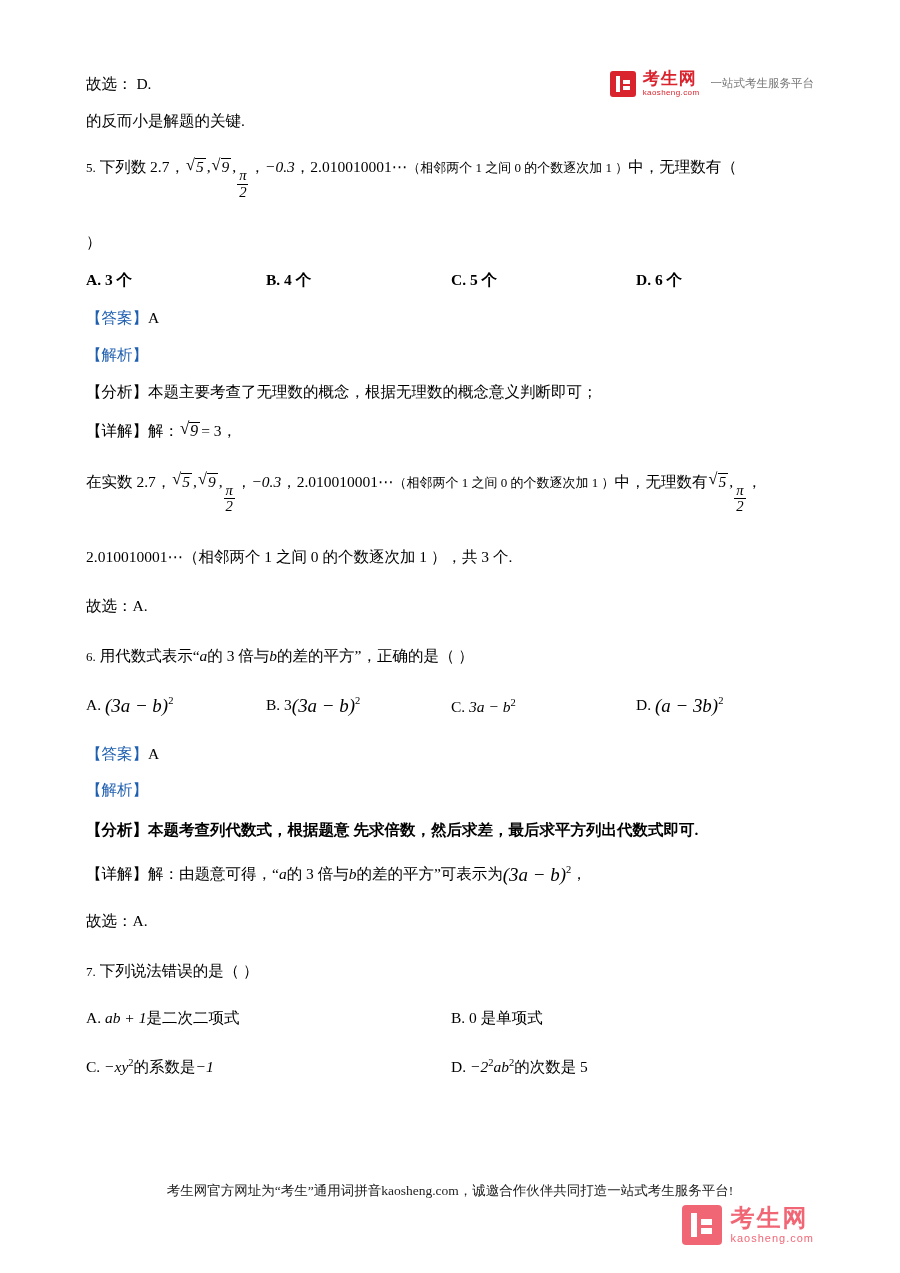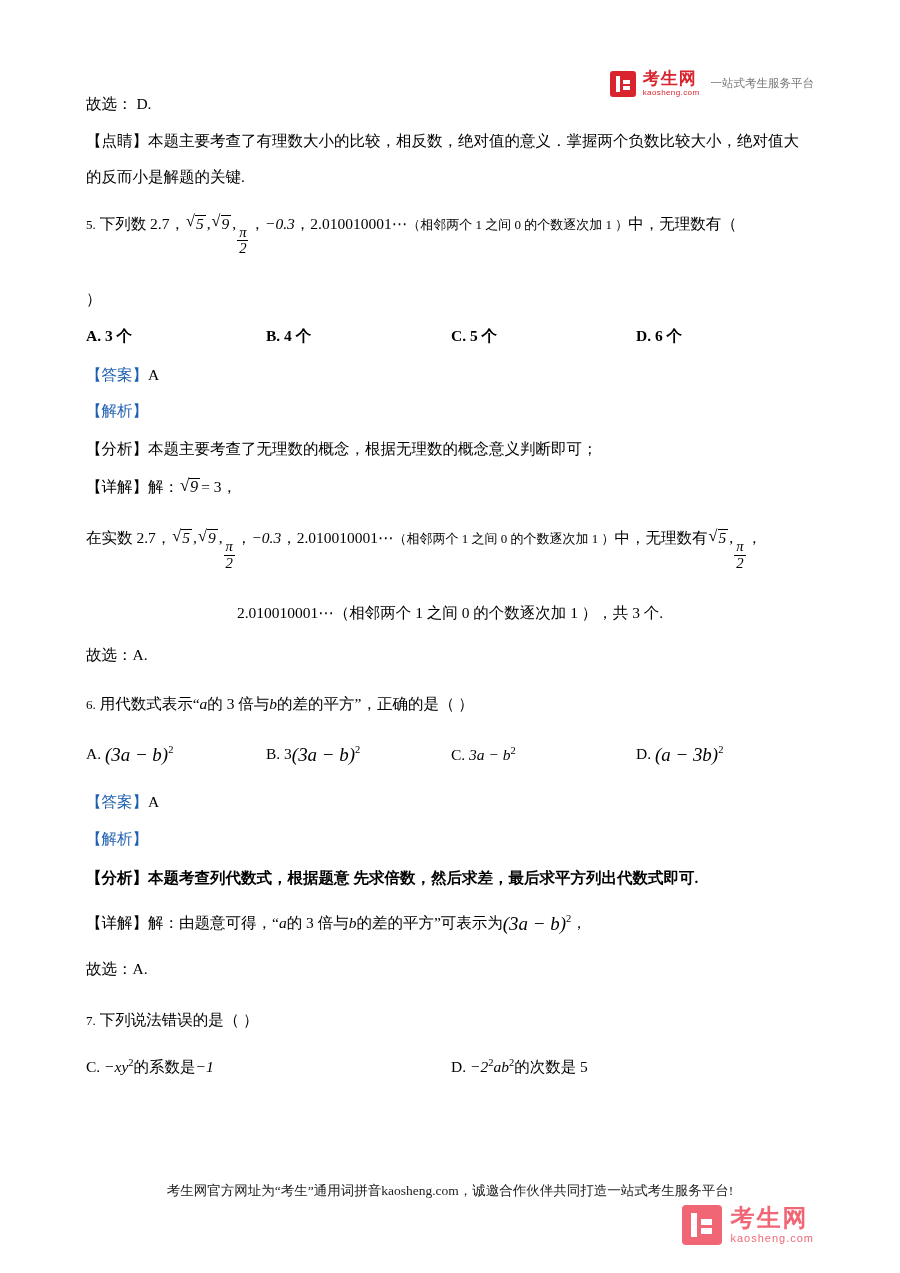--- a/index.html
+++ b/index.html
@@ -76,21 +76,21 @@
   .logo-slogan {
     font-family: "Liberation Sans", sans-serif;
     font-size: 11.5px;
     color: #777777;
     margin-left: 4px;
   }
 
   
   .content {
     position: absolute;
-    top: 96px;
+    top: 76px;
     left: 86px;
     width: 728px;
     font-size: 15.5px;
     line-height: 1;
   }
   .line {
     position: relative;
     margin-bottom: 0;
   }
   .p {
@@ -223,23 +223,20 @@
       <span class="logo-sub">kaosheng.com</span>
     </div>
     <span class="logo-slogan">一站式考生服务平台</span>
   </div>
 
   <div class="content">
 
     <div class="line" style="margin-bottom:21px;">
       <div class="p">故选：  D.</div>
     </div>
-    <div class="line" style="margin-bottom:21px;">
-      <div class="p"><span>【点睛】</span><span>本题主要考查了有理数大小的比较，相反数，绝对值的意义．掌握两个负数比较大小，绝对值大</span></div>
-    </div>
     <div class="line" style="margin-bottom:30px;">
       <div class="p">的反而小是解题的关键.</div>
     </div>
 
     <div class="line" style="margin-bottom:34px;">
       <div class="p">
         <span class="sm">5.</span>
         <span>下列数 2.7，</span><span class="sqrt ital"><span class="rad">5</span></span><span>,</span><span class="sqrt ital"><span class="rad">9</span></span><span>,</span><span class="frac ital">
             <span class="num">π</span>
             <span class="den">2</span>
@@ -274,21 +271,21 @@
     <div class="line" style="margin-bottom:34px;">
       <div class="p"><span>在实数 2.7，</span><span class="sqrt ital"><span class="rad">5</span></span><span>,</span><span class="sqrt ital"><span class="rad">9</span></span><span>,</span><span class="frac ital">
             <span class="num">π</span>
             <span class="den">2</span>
           </span><span>，</span><span class="ital">−0.3</span><span>，</span><span>2.010010001⋯</span><span class="sm">（相邻两个 1 之间 0 的个数逐次加 1 ）</span><span>中，无理数有</span><span class="sqrt ital"><span class="rad">5</span></span><span>,</span><span class="frac ital">
             <span class="num">π</span>
             <span class="den">2</span>
           </span><span>，</span></div>
     </div>
 
-    <div class="line" style="margin-bottom:26px;text-align:center;">
+    <div class="line" style="margin-bottom:34px;">
       <div class="p">2.010010001⋯（相邻两个 1 之间 0 的个数逐次加 1 ），共 3 个.</div>
     </div>
     <div class="line" style="margin-bottom:34px;">
       <div class="p">故选：A.</div>
     </div>
 
     <div class="line" style="margin-bottom:33px;">
       <div class="p">
         <span class="sm">6.</span>
         <span>用代数式表示“</span><span class="ital">a</span><span>的 3 倍与</span><span class="ital">b</span><span>的差的平方”，正确的是（      ）</span>
@@ -315,20 +312,24 @@
       <div class="p"><span>【详解】</span><span>解：由题意可得，“</span><span class="ital">a</span><span>的 3 倍与</span><span class="ital">b</span><span>的差的平方”可表示为</span><span class="ital big-paren">(3a − b)</span><sup class="ex">2</sup><span>，</span></div>
     </div>
     <div class="line" style="margin-bottom:35px;">
       <div class="p">故选：A.</div>
     </div>
 
     <div class="line" style="margin-bottom:31px;">
       <div class="p"><span class="sm">7.</span> <span>下列说法错误的是（      ）</span></div>
     </div>
 
+    <div class="line opts" style="margin-bottom:33px;">
+      <span class="opt" style="width:365px;"><span>A.</span> <span class="ital">ab + 1</span><span>是二次二项式</span></span>
+      <span class="opt"><span>B.</span> <span>0 是单项式</span></span>
+    </div>
 
     <div class="line opts" style="margin-bottom:0;">
       <span class="opt" style="width:365px;"><span>C.</span> <span class="ital">−xy</span><sup class="ex">2</sup><span>的系数是</span><span class="ital">−1</span></span>
       <span class="opt"><span>D.</span> <span class="ital">−2</span><sup class="ex">2</sup><span class="ital">ab</span><sup class="ex">2</sup><span>的次数是 5</span></span>
     </div>
 
   </div>
 
   <div class="footer-note">考生网官方网址为“考生”通用词拼音kaosheng.com，诚邀合作伙伴共同打造一站式考生服务平台!</div>
 

